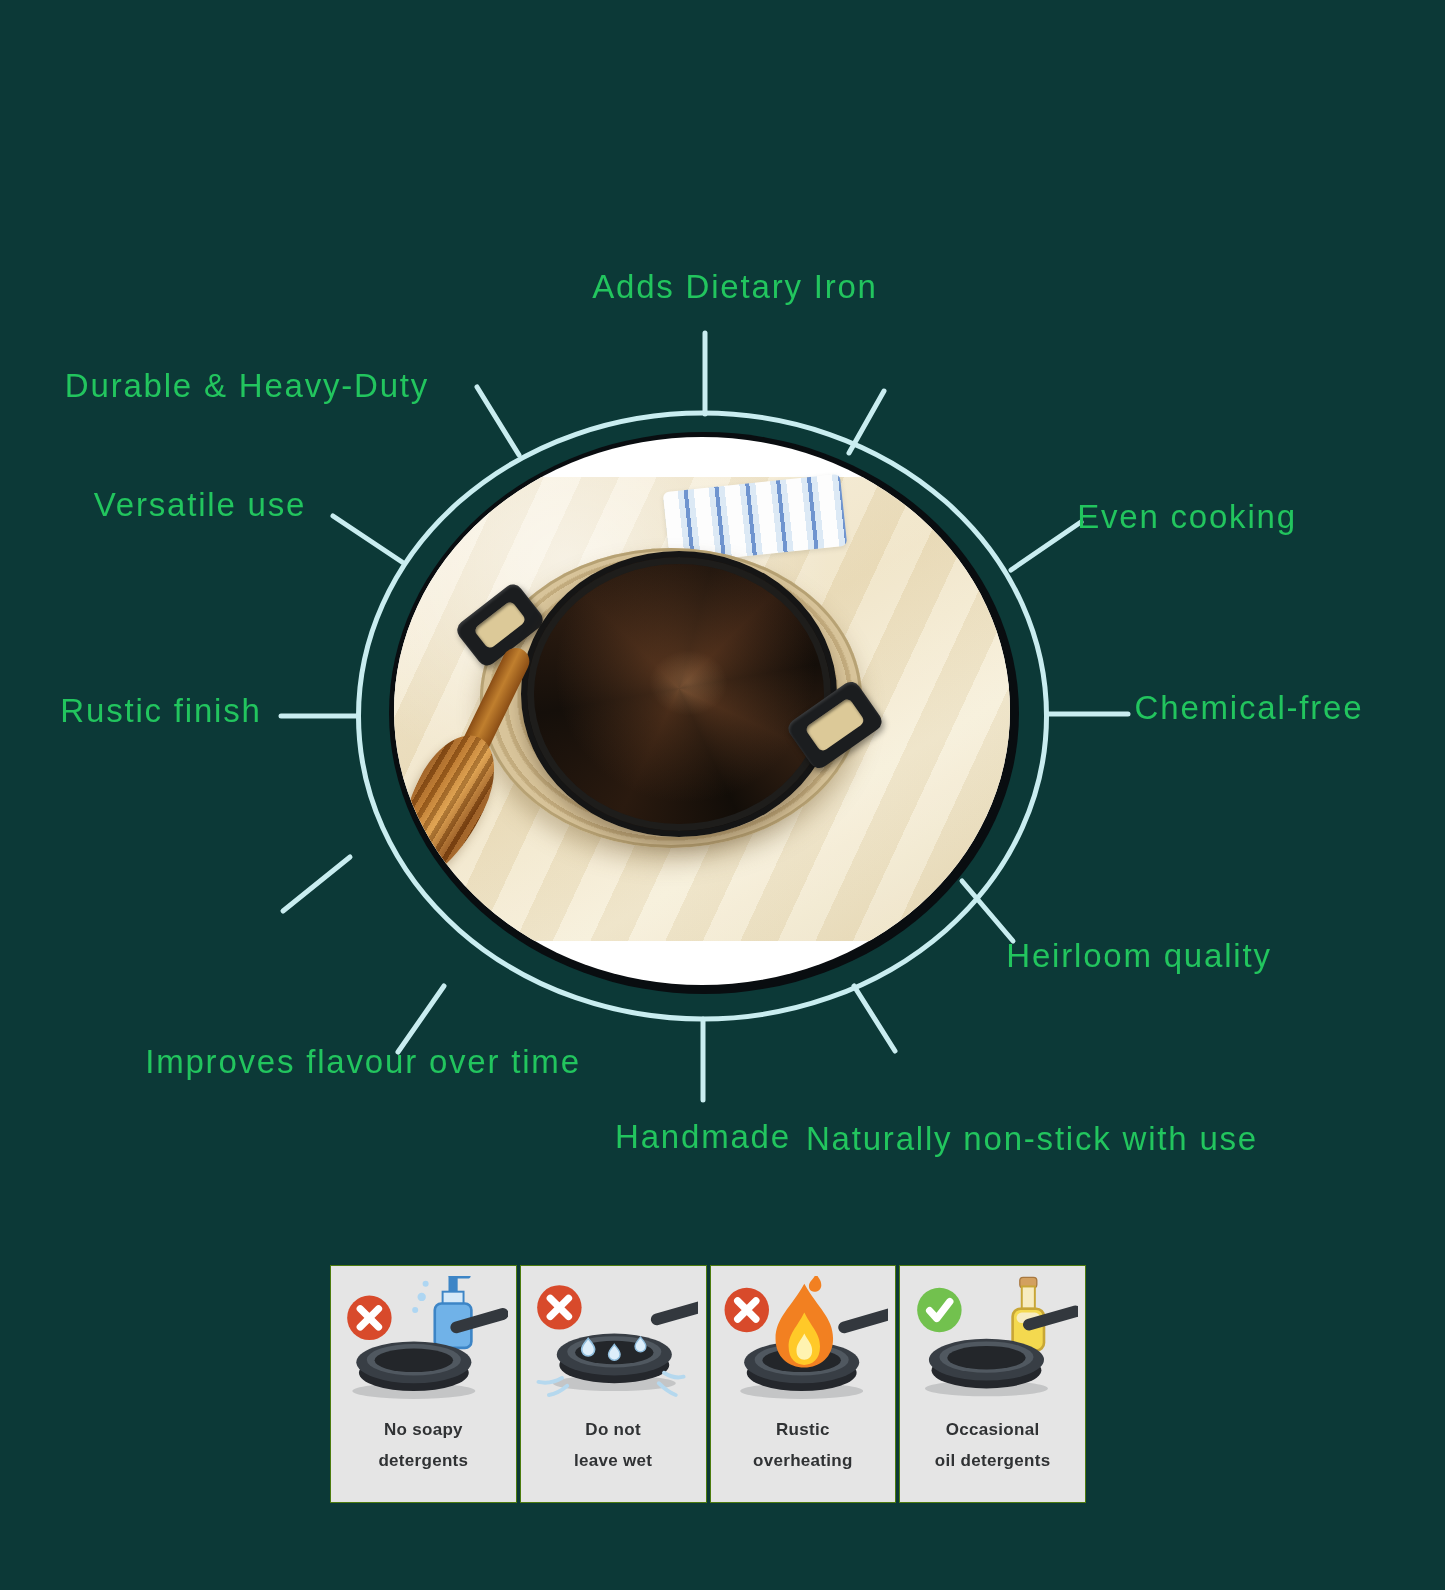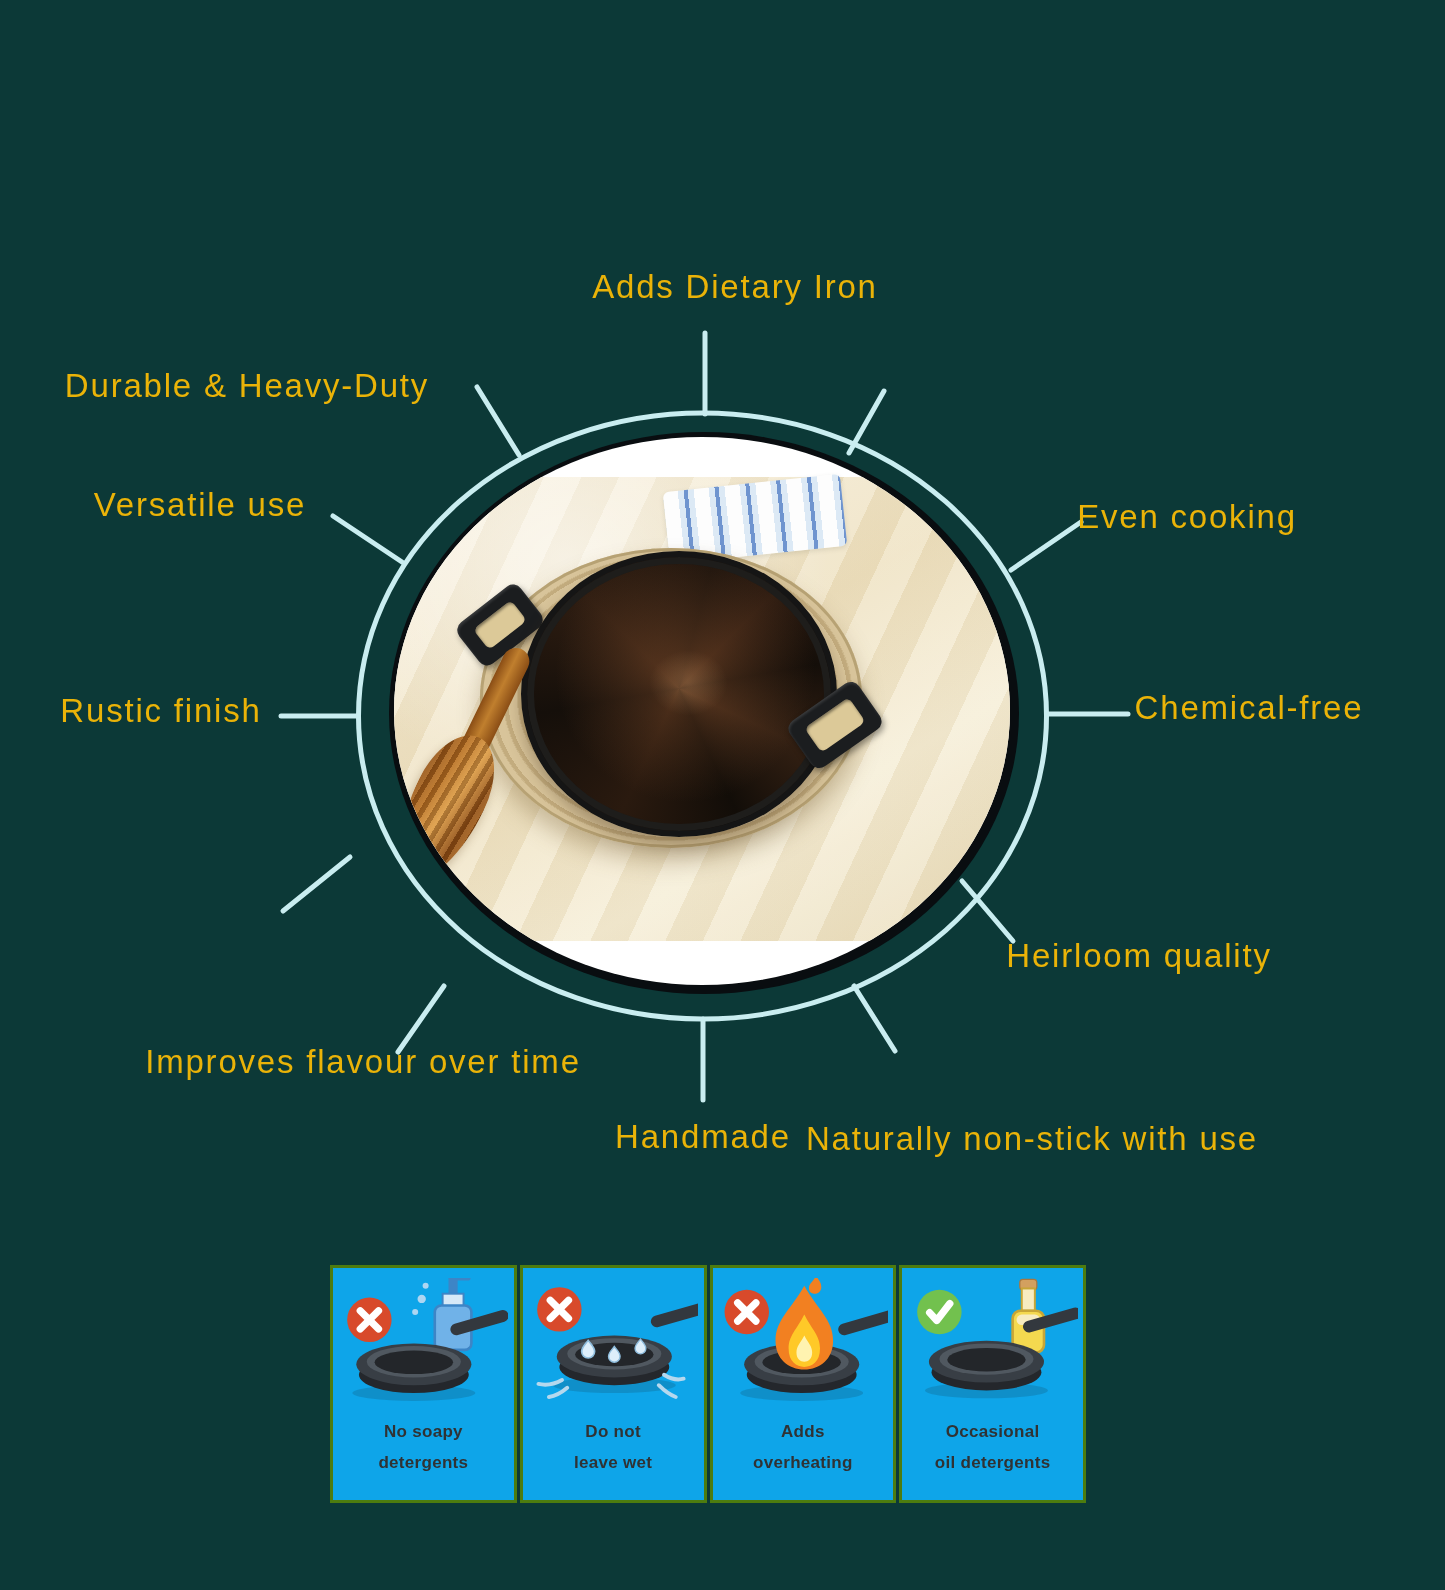--- a/index.html
+++ b/index.html
@@ -68,41 +68,41 @@
     position:absolute;left:18px;top:98px;width:72px;height:152px;
     border-radius:50% 50% 46% 54% / 42% 42% 58% 58%;
     background:
       repeating-linear-gradient(95deg, rgba(60,30,5,.25) 0 5px, rgba(255,210,140,.18) 5px 11px),
       linear-gradient(100deg,#7c3f10,#b26b21 30%,#d99a47 52%,#8a4a14 78%,#a35e1c);
     box-shadow:0 6px 10px rgba(100,70,30,.3);
   }
   
   .feature-label{
     position:absolute;transform:translateX(-50%);
-    color:#eab308;font-size:33px;letter-spacing:1.8px;white-space:nowrap;font-weight:400;
+    color:#22c55e;font-size:33px;letter-spacing:1.8px;white-space:nowrap;font-weight:400;
   }
   .fl-0{left:735px;top:268px;}
   .fl-1{left:247px;top:331px;margin-top:36px;}
   .fl-2{left:941px;top:354px;}
   .fl-3{left:200px;top:486px;}
   .fl-4{left:1187px;top:498px;}
   .fl-5{left:161px;top:692px;}
   .fl-6{left:1249px;top:689px;}
   .fl-7{left:246px;top:905px;}
   .fl-8{left:1139px;top:937px;}
   .fl-9{left:363px;top:1043px;}
   .fl-10{left:1032px;top:1120px;}
   .fl-11{left:703px;top:1118px;}
   
   .care-row{
     position:absolute;left:330px;top:1265px;width:756px;height:238px;
     display:flex;gap:3px;
   }
   .care-card{
-    flex:1;background:#0ea5e9;border:3px solid #4d7c0f;
+    flex:1;background:#e5e5e5;border:1px solid #4d7c0f;
     display:flex;flex-direction:column;align-items:center;box-sizing:border-box;
   }
   .care-art{width:170px;height:136px;margin-top:10px;flex:none;}
   .care-label{
     margin-top:2px;text-align:center;color:#303234;
     font-size:17px;font-weight:700;line-height:31px;letter-spacing:.3px;
   }
 </style>
 </head>
 <body>
@@ -232,21 +232,21 @@
         <use href="#pan-icon" transform="translate(64,66)"></use>
         <g transform="translate(66,58)">
           <path d="M9 -60 c-2 5 -7 7 -5 12 c2 4 9 2 9 -3 c0 -4 -2 -5 -4 -9 z" fill="#f28021"></path>
           <path d="M0 -52 C-10 -34 -22 -26 -22 -10 C-22 4 -12 12 0 12 C12 12 22 4 22 -10 C22 -26 10 -34 0 -52 Z" fill="#f28021"></path>
           <path d="M0 -30 C-6 -18 -12 -14 -12 -4 C-12 6 -6 10 0 10 C6 10 12 6 12 -4 C12 -14 6 -18 0 -30 Z" fill="#ffc928"></path>
           <path d="M0 -14 C-3 -8 -6 -6 -6 -1 C-6 4 -3 6 0 6 C3 6 6 4 6 -1 C6 -6 3 -8 0 -14 Z" fill="#fff3b0"></path>
         </g>
         <use href="#badge-no" transform="translate(22,26)"></use>
       </svg>
       <div class="care-label">
-        <div>Adds</div>
+        <div>Rustic</div>
         <div>overheating</div>
       </div>
     </div>
 
     <div class="care-card">
       <svg class="care-art" viewBox="0 0 130 104">
         <g transform="translate(92,40)">
           <rect x="-6.5" y="-39" width="13" height="8" rx="2.5" fill="#d3a05f" stroke="#a87840" stroke-width="1"></rect>
           <rect x="-5" y="-32" width="10" height="17" fill="#f7ecc0" stroke="#c8a636" stroke-width="1.5"></rect>
           <rect x="-12" y="-15" width="24" height="32" rx="6" fill="#f4d94f" stroke="#c8a636" stroke-width="2"></rect>

